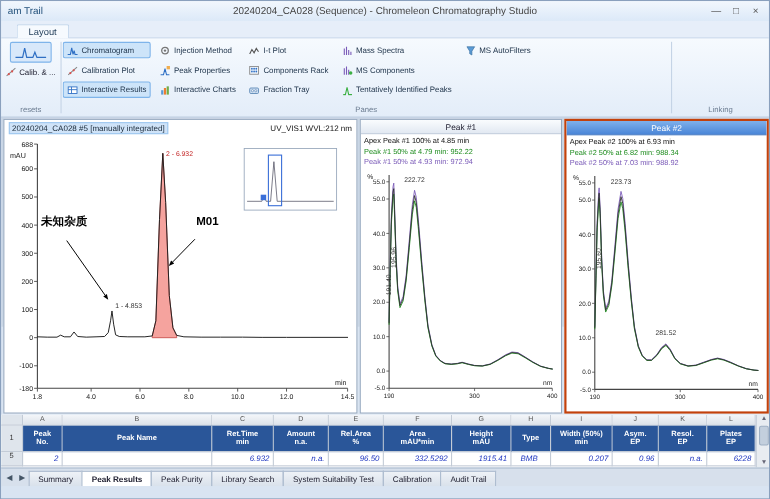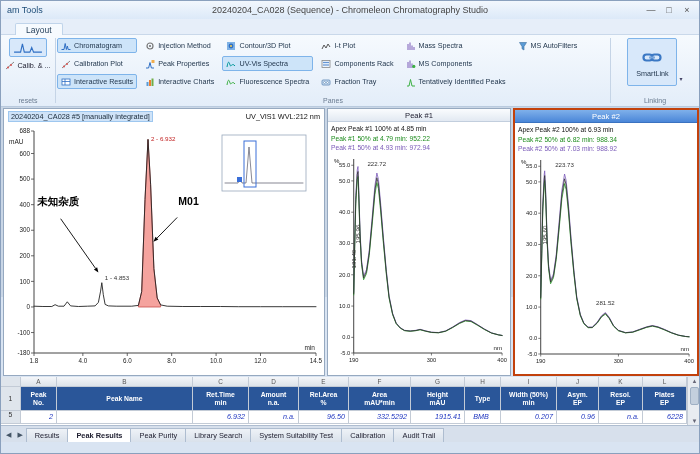--- a/index.html
+++ b/index.html
@@ -69,21 +69,21 @@
   .btab.active{background:#fff;font-weight:bold}
   .footer{position:absolute;top:441px;left:0;right:0;bottom:0;background:#d9e4f2}
   svg text{font-family:"Liberation Sans",sans-serif}
 </style>
 </head>
 <body>
 
 <div id="app">
 
   <div class="titlebar">
-    <span class="ctx">am Tools</span>
+    <span class="ctx">am Trail</span>
     <span class="title">20240204_CA028 (Sequence) - Chromeleon Chromatography Studio</span>
     <span class="wc">
       <span>—</span>
       <span>□</span>
       <span>×</span>
     </span>
   </div>
 
   <div class="menurow">
     <span class="layout-tab">Layout</span>
@@ -152,42 +152,20 @@
                 <rect x="1.5" y="5" width="2" height="4" fill="#5b9bd5"></rect>
                 <rect x="4" y="3" width="2" height="6" fill="#ed7d31"></rect>
                 <rect x="6.5" y="1.5" width="2" height="7.5" fill="#70ad47"></rect>
               </svg>
               <span>Interactive Charts</span>
             </div>
           </div>
           <div class="pcol">
             <div class="pitem">
               <svg class="ricon" viewBox="0 0 10 10">
-                <rect x="1" y="1" width="8" height="8" fill="#7fb2e5"></rect>
-                <circle cx="5" cy="5" r="2.4" fill="#2f6fc4"></circle>
-                <circle cx="5" cy="5" r="1" fill="#ffd24d"></circle>
-              </svg>
-              <span>Contour/3D Plot</span>
-            </div>
-            <div class="pitem active">
-              <svg class="ricon" viewBox="0 0 10 10">
-                <path d="M1 8 C2 2 3 2 4 6 C5 9 6 3 9 7" stroke="#00989a" stroke-width="1" fill="none"></path>
-              </svg>
-              <span>UV-Vis Spectra</span>
-            </div>
-            <div class="pitem">
-              <svg class="ricon" viewBox="0 0 10 10">
-                <path d="M1 8 C2 2 3 2 4 6 C5 9 6 3 9 7" stroke="#3cb043" stroke-width="1" fill="none"></path>
-              </svg>
-              <span>Fluorescence Spectra</span>
-            </div>
-          </div>
-          <div class="pcol">
-            <div class="pitem">
-              <svg class="ricon" viewBox="0 0 10 10">
                 <path d="M1 8 L3 4 5 7 7 3 9 6" stroke="#555" stroke-width="1" fill="none"></path>
               </svg>
               <span>I-t Plot</span>
             </div>
             <div class="pitem">
               <svg class="ricon" viewBox="0 0 10 10">
                 <rect x="1" y="1.5" width="8" height="7" fill="none" stroke="#888" stroke-width="0.8"></rect>
                 <circle cx="3" cy="3.5" r="0.8" fill="#2f6fc4"></circle>
                 <circle cx="5" cy="3.5" r="0.8" fill="#2f6fc4"></circle>
                 <circle cx="7" cy="3.5" r="0.8" fill="#2f6fc4"></circle>
@@ -233,33 +211,20 @@
                 <path d="M1.5 1.5 H8.5 L6 5.5 V9 L4 7.8 V5.5 Z" fill="#5b9bd5" stroke="#3a6fa0" stroke-width="0.6"></path>
               </svg>
               <span>MS AutoFilters</span>
             </div>
           </div>
         </div>
       <div class="glabel">Panes</div>
     </div>
     <div class="vsep"></div>
     <div class="rgroup linking">
-      <div class="linking-content">
-        <div class="smartlink">
-          <svg class="sl-ic" viewBox="0 0 20 20">
-              <g stroke="#3b78c4" stroke-width="2.2" fill="none">
-                <rect x="1.5" y="7.5" width="9" height="6" rx="3"></rect>
-                <rect x="9.5" y="7.5" width="9" height="6" rx="3"></rect>
-              </g>
-              <path d="M7 10.5 h6" stroke="#7aa7dc" stroke-width="2"></path>
-            </svg>
-          <span>SmartLink</span>
-        </div>
-        <span class="sl-drop">▾</span>
-      </div>
       <div class="glabel">Linking</div>
     </div>
   </div>
 
   <div class="charts">
     <div class="panel chrom">
       <div class="chrom-head">
         <span class="chrom-title">20240204_CA028 #5 [manually integrated]</span>
         <span class="chrom-det">UV_VIS1 WVL:212 nm</span>
       </div>
@@ -489,21 +454,21 @@
     <div class="vscroll">
       <span class="up">▲</span>
       <span class="thumb"></span>
       <span class="dn">▼</span>
     </div>
   </div>
 
   <div class="tabstrip" id="tabStrip">
       <span class="tarrow">◀</span>
       <span class="tarrow">▶</span>
-      <span class="btab">Results</span>
+      <span class="btab">Summary</span>
       <span class="btab active">Peak Results</span>
       <span class="btab">Peak Purity</span>
       <span class="btab">Library Search</span>
       <span class="btab">System Suitability Test</span>
       <span class="btab">Calibration</span>
       <span class="btab">Audit Trail</span>
     </div>
   <div class="footer"></div>
 
 </div>

